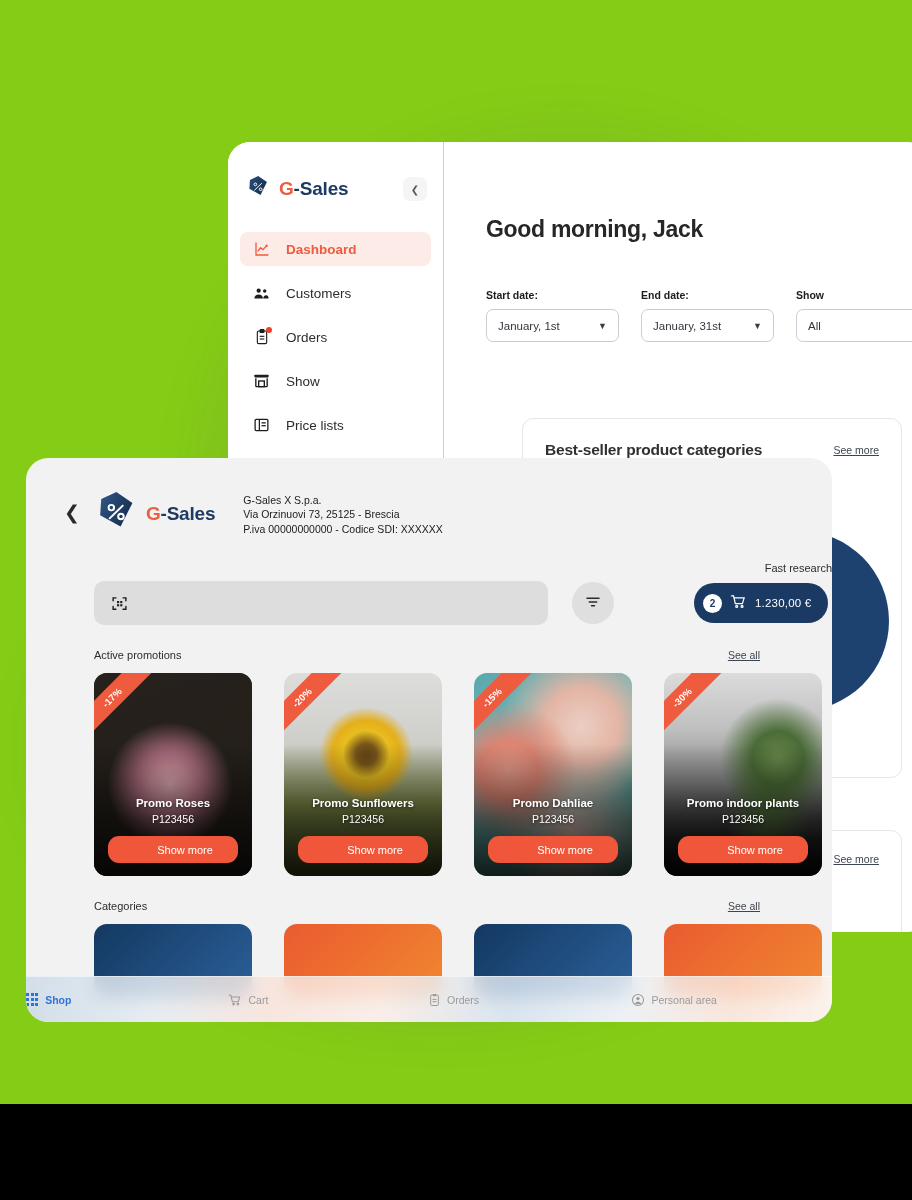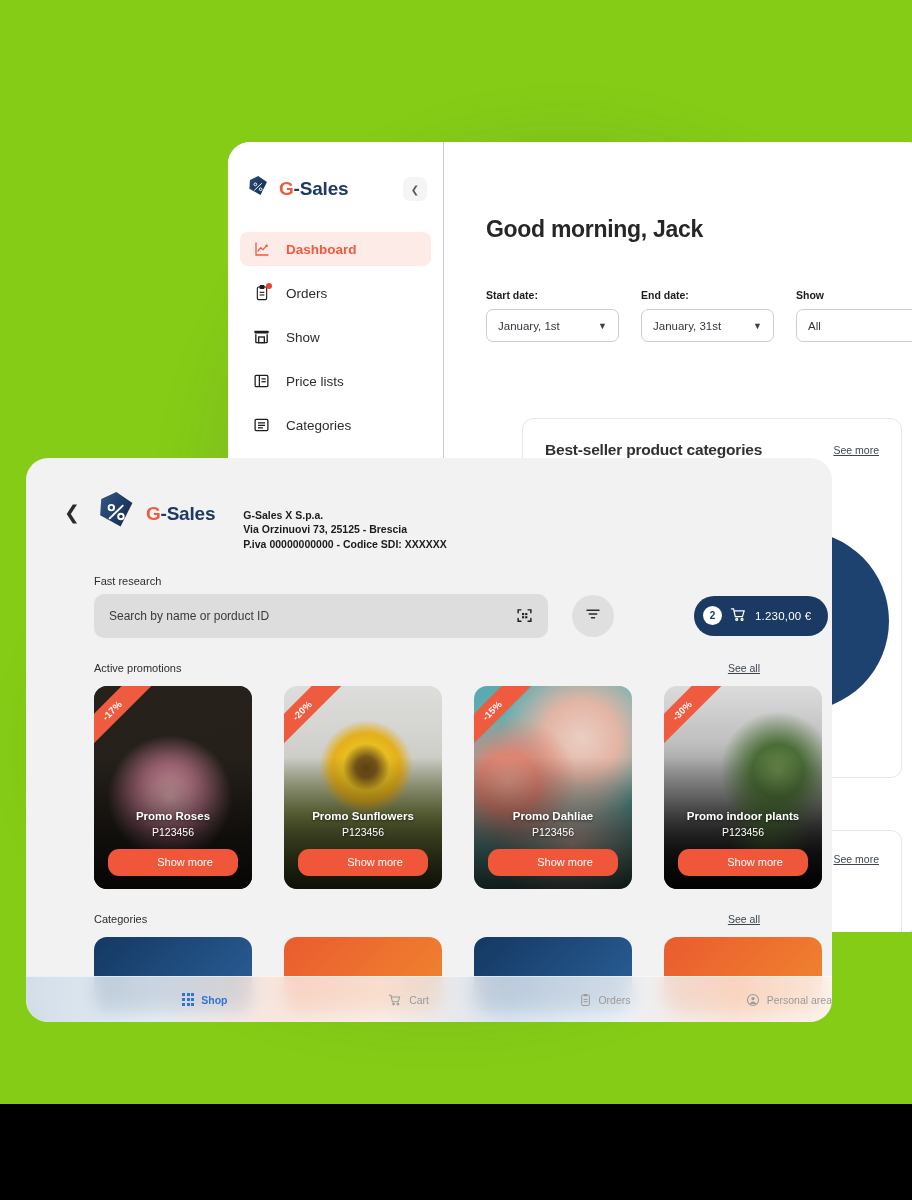--- a/index.html
+++ b/index.html
@@ -221,31 +221,32 @@
     cursor: pointer;
   }
   .m-brand {
     display: flex;
     align-items: center;
     gap: 8px;
     margin-right: 28px;
   }
   .m-brand-text { font-size: 19px; font-weight: 700; letter-spacing: -0.2px; }
   .company-block {
-    margin-top: 18px;
+    margin-top: 3px;
     font-size: 10.5px;
     line-height: 14.3px;
     color: #1b1b1b;
-    font-weight: 700;
+    font-weight: 400;
   }
 
   .fast-research-label {
     margin: 24px 0 7px 68px;
     font-size: 11px;
     color: #2d2d2d;
+    text-align: right;
   }
   .search-row {
     display: flex;
     align-items: center;
     padding-left: 68px;
     gap: 24px;
   }
   .search-input-wrap {
     width: 454px;
     height: 44px;
@@ -423,21 +424,21 @@
         rgba(250,228,216,0.86) 88%,
         rgba(252,244,239,0.88) 100%);
     backdrop-filter: blur(9px);
     -webkit-backdrop-filter: blur(9px);
     border-top: 1px solid rgba(255,255,255,0.5);
   }
   .nav-tab {
     flex: 1;
     display: flex;
     align-items: center;
-    justify-content: flex-end;
+    justify-content: flex-start;
     gap: 7px;
     font-size: 10.5px;
     color: #9a9a9a;
     cursor: pointer;
   }
   .nav-tab.active { color: #2f73d8; font-weight: 700; }
   .nav-tab .tab-ico { display: flex; align-items: center; justify-content: center; }
 
   .grid-icon { display: grid; grid-template-columns: repeat(3, 3px); gap: 1.6px; }
   .grid-icon i { width: 3px; height: 3px; background: #2f73d8; display: block; }
@@ -481,20 +482,31 @@
           <span class="nav-ico">
             <svg width="16" height="16" viewBox="0 0 24 24" fill="none" stroke="#ef5b3e" stroke-width="2" stroke-linecap="round">
               <path d="M3 3v18h18"></path>
                 <path d="M6 15l4-5 3.5 3L19 7"></path>
                 <circle cx="19" cy="7" r="0.8" fill="#ef5b3e"></circle>
             </svg>
           </span>
           <span>Dashboard</span>
         </div>
 
+        <div class="nav-item">
+          <span class="nav-ico">
+            <svg width="17" height="17" viewBox="0 0 24 24" fill="#1d1d1d">
+              <circle cx="8" cy="8" r="3"></circle>
+                <circle cx="16.5" cy="8.5" r="2.4"></circle>
+              <path d="M2 19c0-3.3 2.7-5.5 6-5.5s6 2.2 6 5.5z"></path>
+              <path d="M14.5 19c0-2.6 1.4-4.6 4-4.6 2.2 0 3.5 1.7 3.5 4.6z"></path>
+            </svg>
+          </span>
+          <span>Customers</span>
+        </div>
 
         <div class="nav-item">
           <span class="nav-ico">
             <svg width="14" height="16" viewBox="0 0 20 24" fill="none" stroke="#1d1d1d" stroke-width="1.7">
               <rect x="3" y="3" width="14" height="19" rx="2"></rect>
               <rect x="7" y="1" width="6" height="4" rx="1" fill="#1d1d1d"></rect>
               <line x1="6.5" y1="11" x2="13.5" y2="11"></line>
                 <line x1="6.5" y1="15" x2="13.5" y2="15"></line>
             </svg>
             <span class="nav-badge-dot"></span>
@@ -615,21 +627,20 @@
         <div>G-Sales X S.p.a.</div>
         <div>Via Orzinuovi 73, 25125 - Brescia</div>
         <div>P.iva 00000000000 - Codice SDI: XXXXXX</div>
       </div>
     </div>
 
     <div class="fast-research-label">Fast research</div>
 
     <div class="search-row">
       <div class="search-input-wrap">
-        <input class="search-input" value="" placeholder="Search by name or porduct ID" style="">
         <button class="scan-btn">
           <svg width="17" height="17" viewBox="0 0 24 24" fill="none" stroke="#1d1d1d" stroke-width="2" stroke-linecap="round">
             <path d="M3 8V4h4M21 8V4h-4M3 16v4h4M21 16v4h-4"></path>
             <rect x="8.5" y="8.5" width="3" height="3" fill="#1d1d1d" stroke="none"></rect>
             <rect x="13" y="8.5" width="3" height="3" fill="#1d1d1d" stroke="none"></rect>
             <rect x="8.5" y="13" width="3" height="3" fill="#1d1d1d" stroke="none"></rect>
             <rect x="13" y="13" width="3" height="3" fill="#1d1d1d" stroke="none"></rect>
           </svg>
         </button>
       </div>

